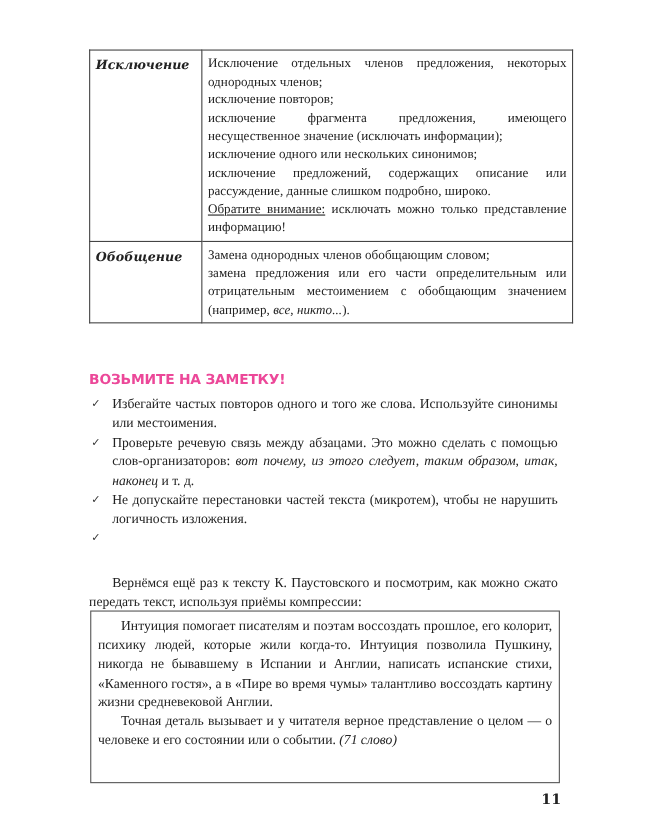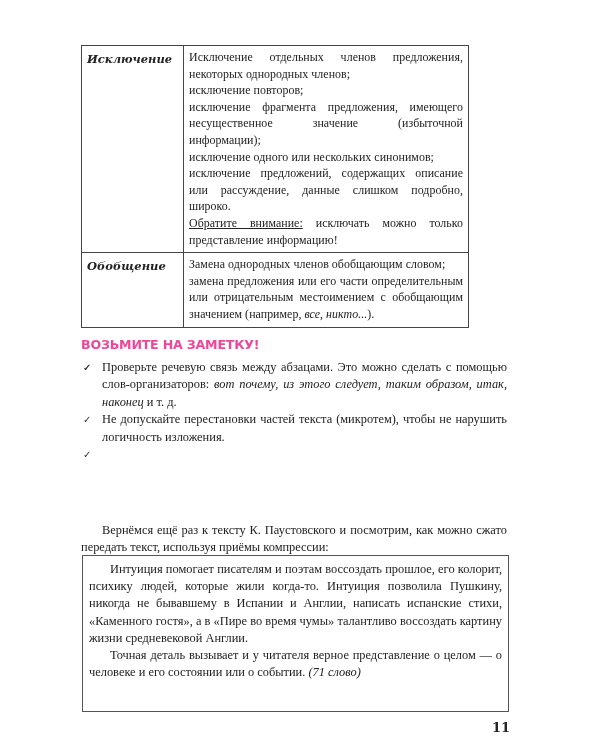--- a/index.html
+++ b/index.html
@@ -4,21 +4,21 @@
   <style>
     html, body { margin: 0; padding: 0; }
     body {
       width: 600px; height: 750px; background: #ffffff; position: relative; overflow: hidden;
       font-family: "DejaVu Serif", "Liberation Serif", serif; color: #222;
     }
     .page { position: absolute; left: 0; top: 0; width: 600px; height: 750px; }
 
     
     .tbl {
-      position: absolute; left: 81px; top: 45px; width: 388px;
+      position: absolute; left: 81px; top: 45px; width: 440px;
       border: 1px solid #444; border-collapse: collapse;
     }
     .tbl td { border: 1px solid #444; vertical-align: top; padding: 3px 5px 4px 5px; }
     .tbl td.lbl {
       width: 91px; font-style: italic; font-weight: bold; font-size: 11.5px; padding-top: 6px;
       font-family: "DejaVu Serif", serif;
     }
     .tbl td.txt {
       font-size: 11.9px; line-height: 16.6px; text-align: justify;
       font-family: "Liberation Serif", serif; letter-spacing: 0.05px; margin-top: 40px;
@@ -67,40 +67,40 @@
 
 <div class="page">
 
   <table class="tbl">
     <tbody>
         <tr>
       <td class="lbl">Исключение</td>
       <td class="txt">
         <div>Исключение отдельных членов предложения, некоторых однородных членов;</div>
         <div>исключение повторов;</div>
-        <div>исключение фрагмента предложения, имеющего несущественное значение (избыточной информации);</div>
+        <div>исключение фрагмента предложения, имеющего несущественное значение (исключать информации);</div>
         <div>исключение одного или нескольких синонимов;</div>
         <div>исключение предложений, содержащих описание или рассуждение, данные слишком подробно, широко.</div>
         <div><span class="uline">Обратите внимание:</span><span> исключать можно только представление информацию!</span></div>
       </td>
     </tr>
     <tr>
       <td class="lbl">Обобщение</td>
       <td class="txt">
         <div>Замена однородных членов обобщающим словом;</div>
         <div><span>замена предложения или его части определительным или отрицательным местоимением с обобщающим значением (например, </span><span class="it">все</span><span>, </span><span class="it">никто...</span><span>).</span></div>
       </td>
     </tr>
   </tbody>
     </table>
 
   <div class="note-h">ВОЗЬМИТЕ НА ЗАМЕТКУ!</div>
 
   <ul class="checklist">
-    <li><span class="chk">✓</span></li>
+    <li><span class="chk">✓</span><span>Избегайте частых повторов одного и того же слова. Используйте синонимы или местоимения.</span></li>
     <li><span class="chk">✓</span><span>Проверьте речевую связь между абзацами. Это можно сделать с помощью слов-организаторов: </span><span class="it">вот почему, из этого следует, таким образом, итак, наконец</span><span> и т. д.</span></li>
     <li><span class="chk">✓</span><span>Не допускайте перестановки частей текста (микротем), чтобы не нарушить логичность изложения.</span></li>
     <li><span class="chk">✓</span></li>
   </ul>
 
   <div class="para">Вернёмся ещё раз к тексту К. Паустовского и посмотрим, как можно сжато передать текст, используя приёмы компрессии:</div>
 
   <div class="qbox">
     <p>Интуиция помогает писателям и поэтам воссоздать прошлое, его колорит, психику людей, которые жили когда-то. Интуиция позволила Пушкину, никогда не бывавшему в Испании и Англии, написать испанские стихи, «Каменного гостя», а в «Пире во время чумы» талантливо воссоздать картину жизни средневековой Англии.</p>
     <p><span>Точная деталь вызывает и у читателя верное представление о целом — о человеке и его состоянии или о событии. </span><span class="it">(71 слово)</span></p>

